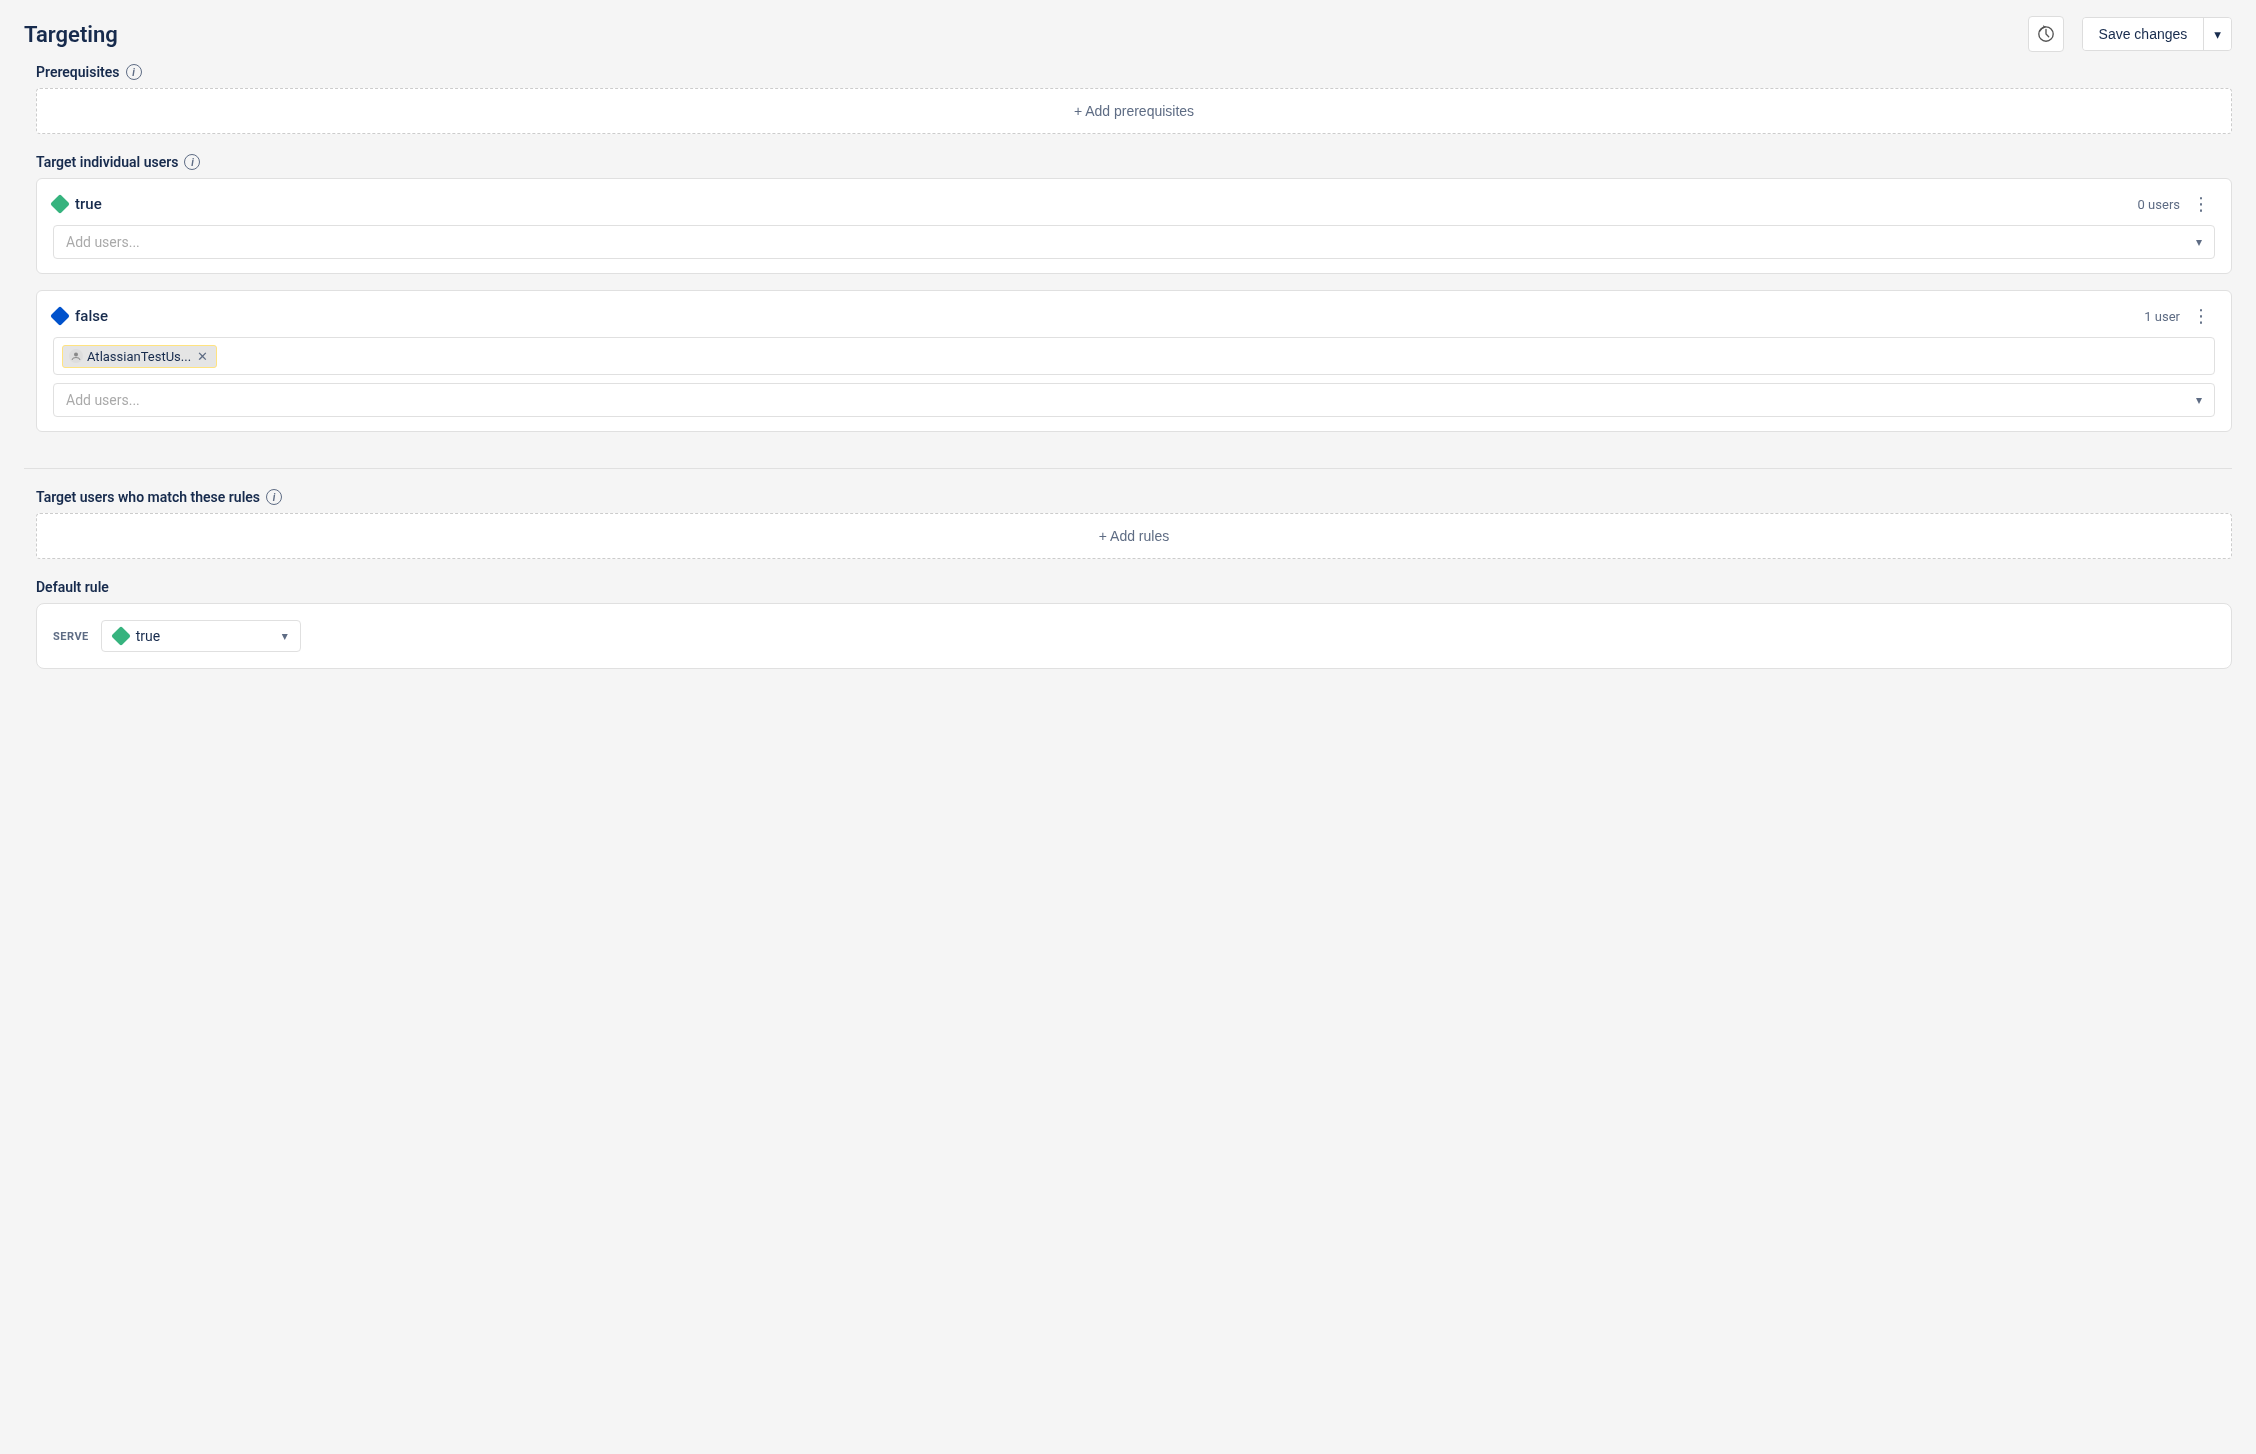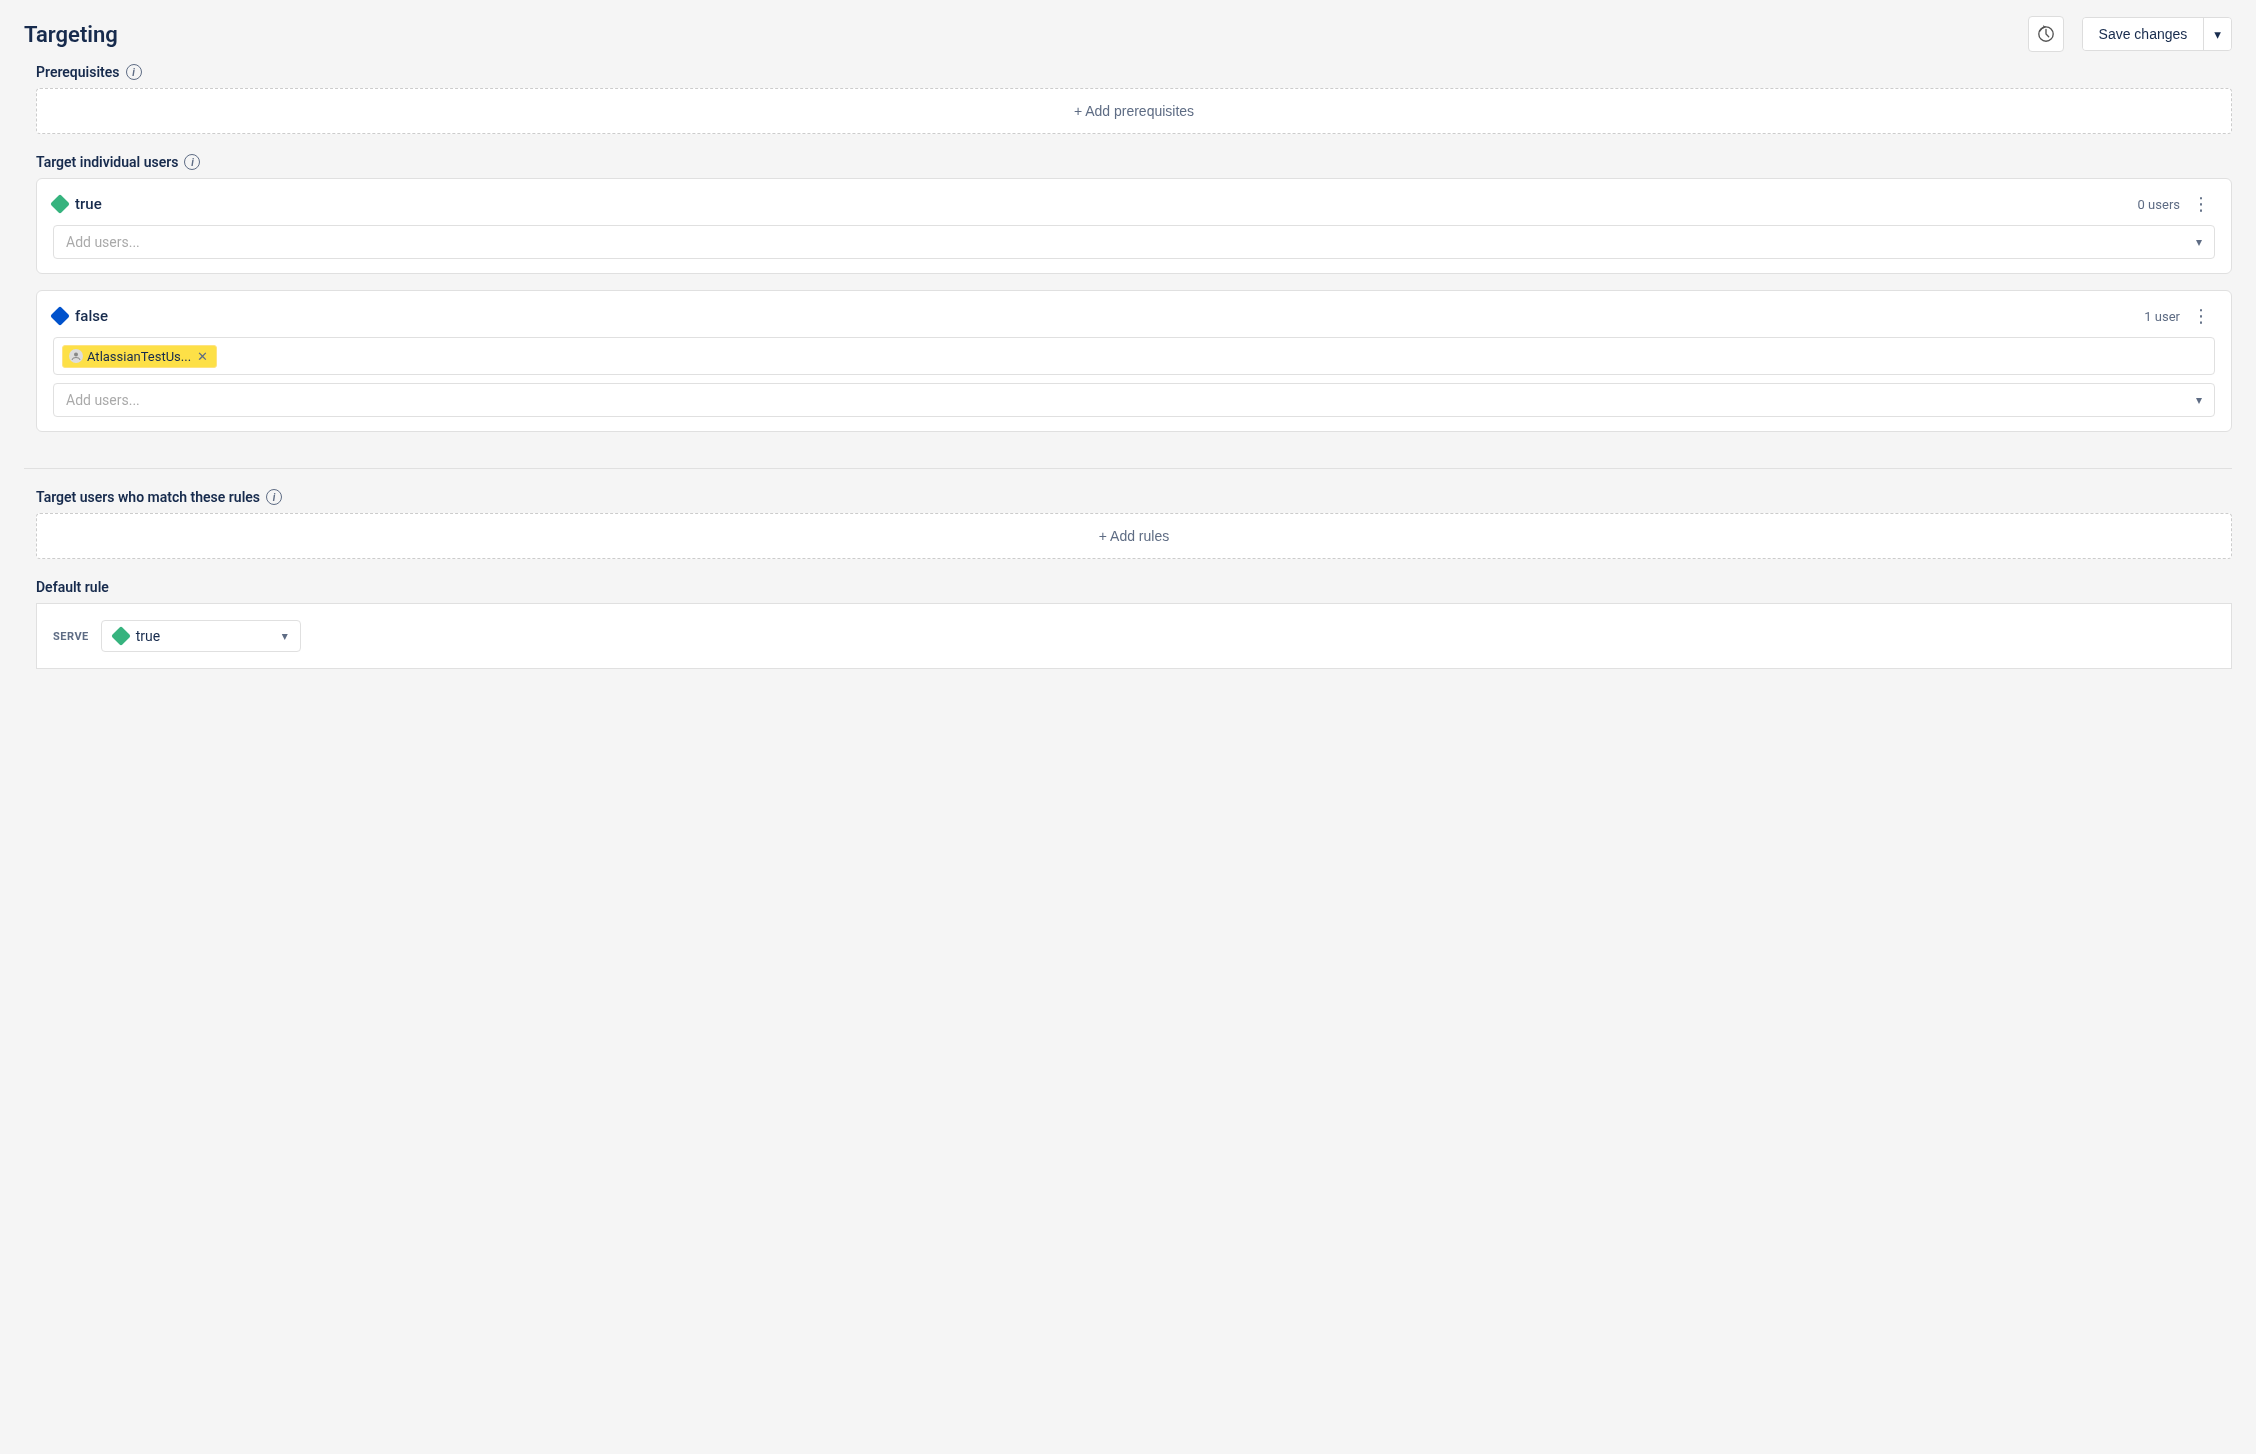--- a/index.html
+++ b/index.html
@@ -203,21 +203,21 @@
       border: 1px solid #e0e0e0;
       border-radius: 4px;
       background: white;
       min-height: 38px;
       align-items: center;
     }
     .user-tag {
       display: flex;
       align-items: center;
       gap: 4px;
-      background: #fde047;
+      background: #e5e5e5;
       border: 1px solid #ffe380;
       border-radius: 3px;
       padding: 3px 6px;
       font-size: 13px;
       color: #172b4d;
     }
     .user-tag-icon {
       width: 14px;
       height: 14px;
       background: #ddd;
@@ -251,21 +251,21 @@
       align-items: center;
       justify-content: space-between;
       cursor: pointer;
       margin-top: 0;
     }
     .add-users-placeholder { color: #aaa; }
     .dropdown-arrow { color: #5e6c84; font-size: 12px; }
     .default-rule-card {
       background: white;
       border: 1px solid #e0e0e0;
-      border-radius: 0;
+      border-radius: 8px;
       padding: 16px;
     }
     .serve-row {
       display: flex;
       align-items: center;
       gap: 12px;
     }
     .serve-label {
       font-size: 11px;
       font-weight: 700;

